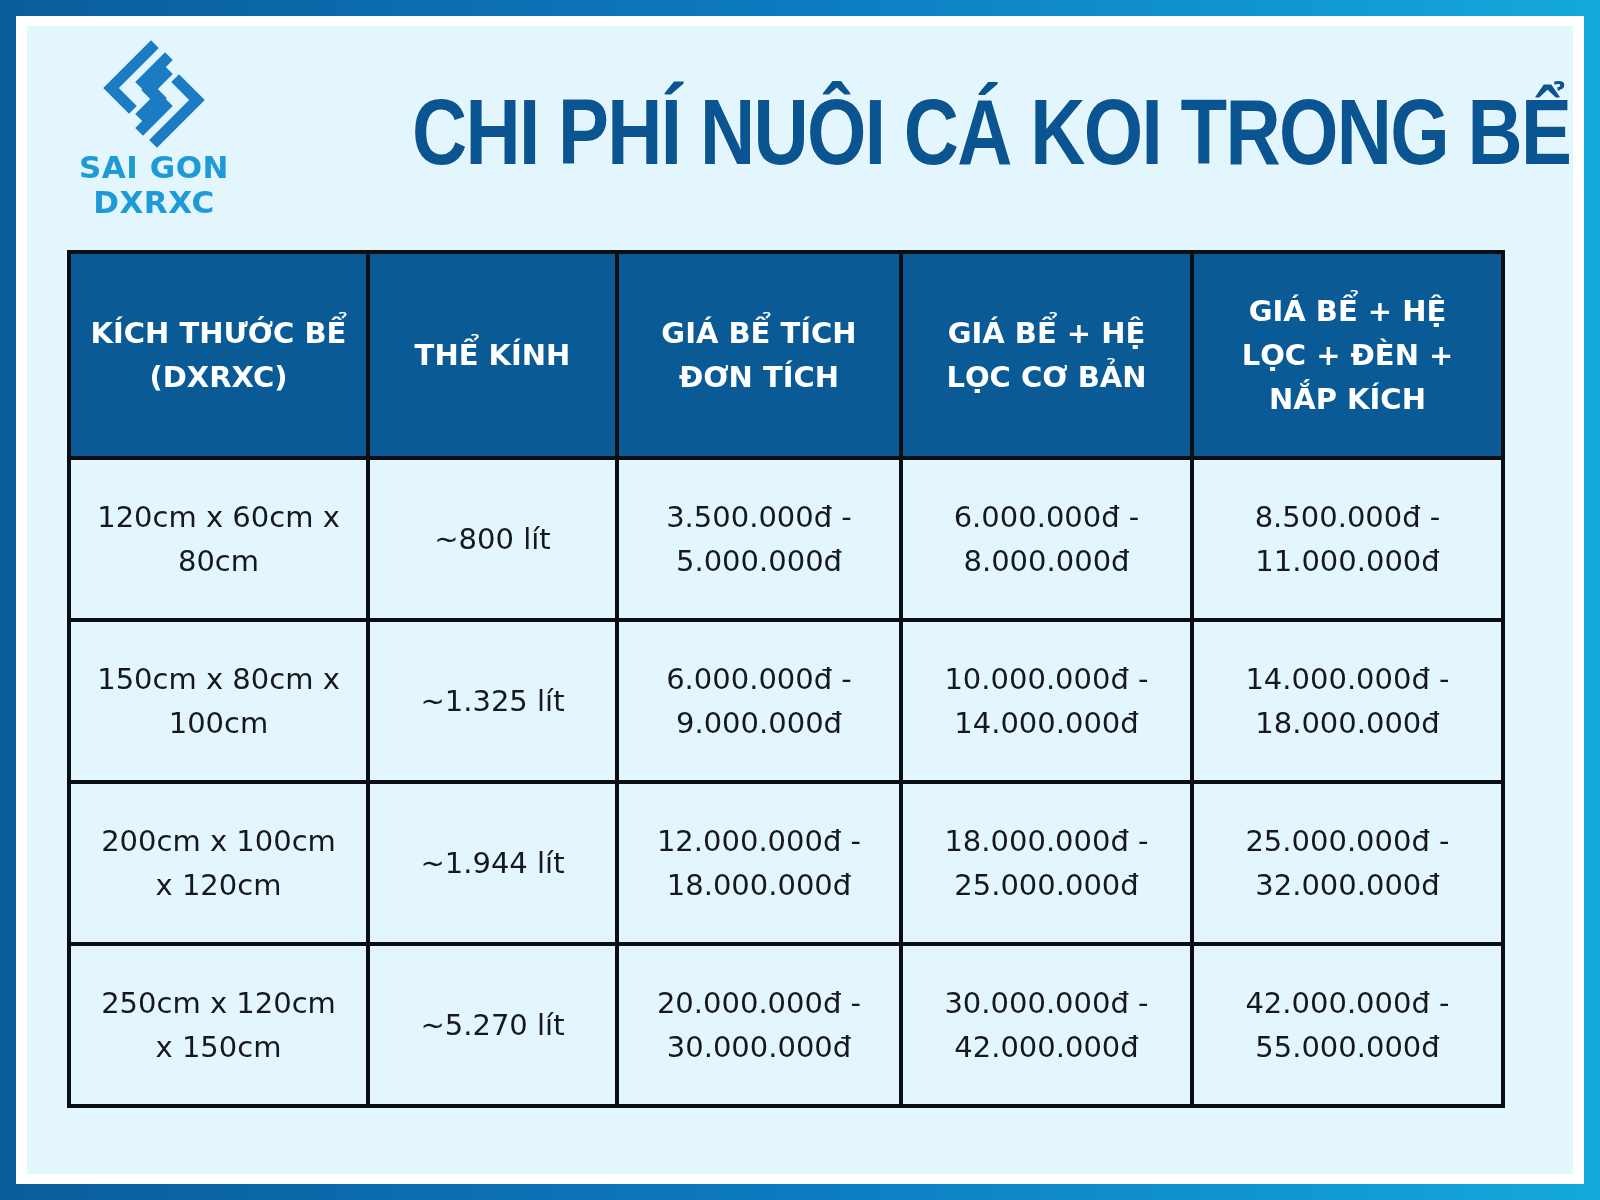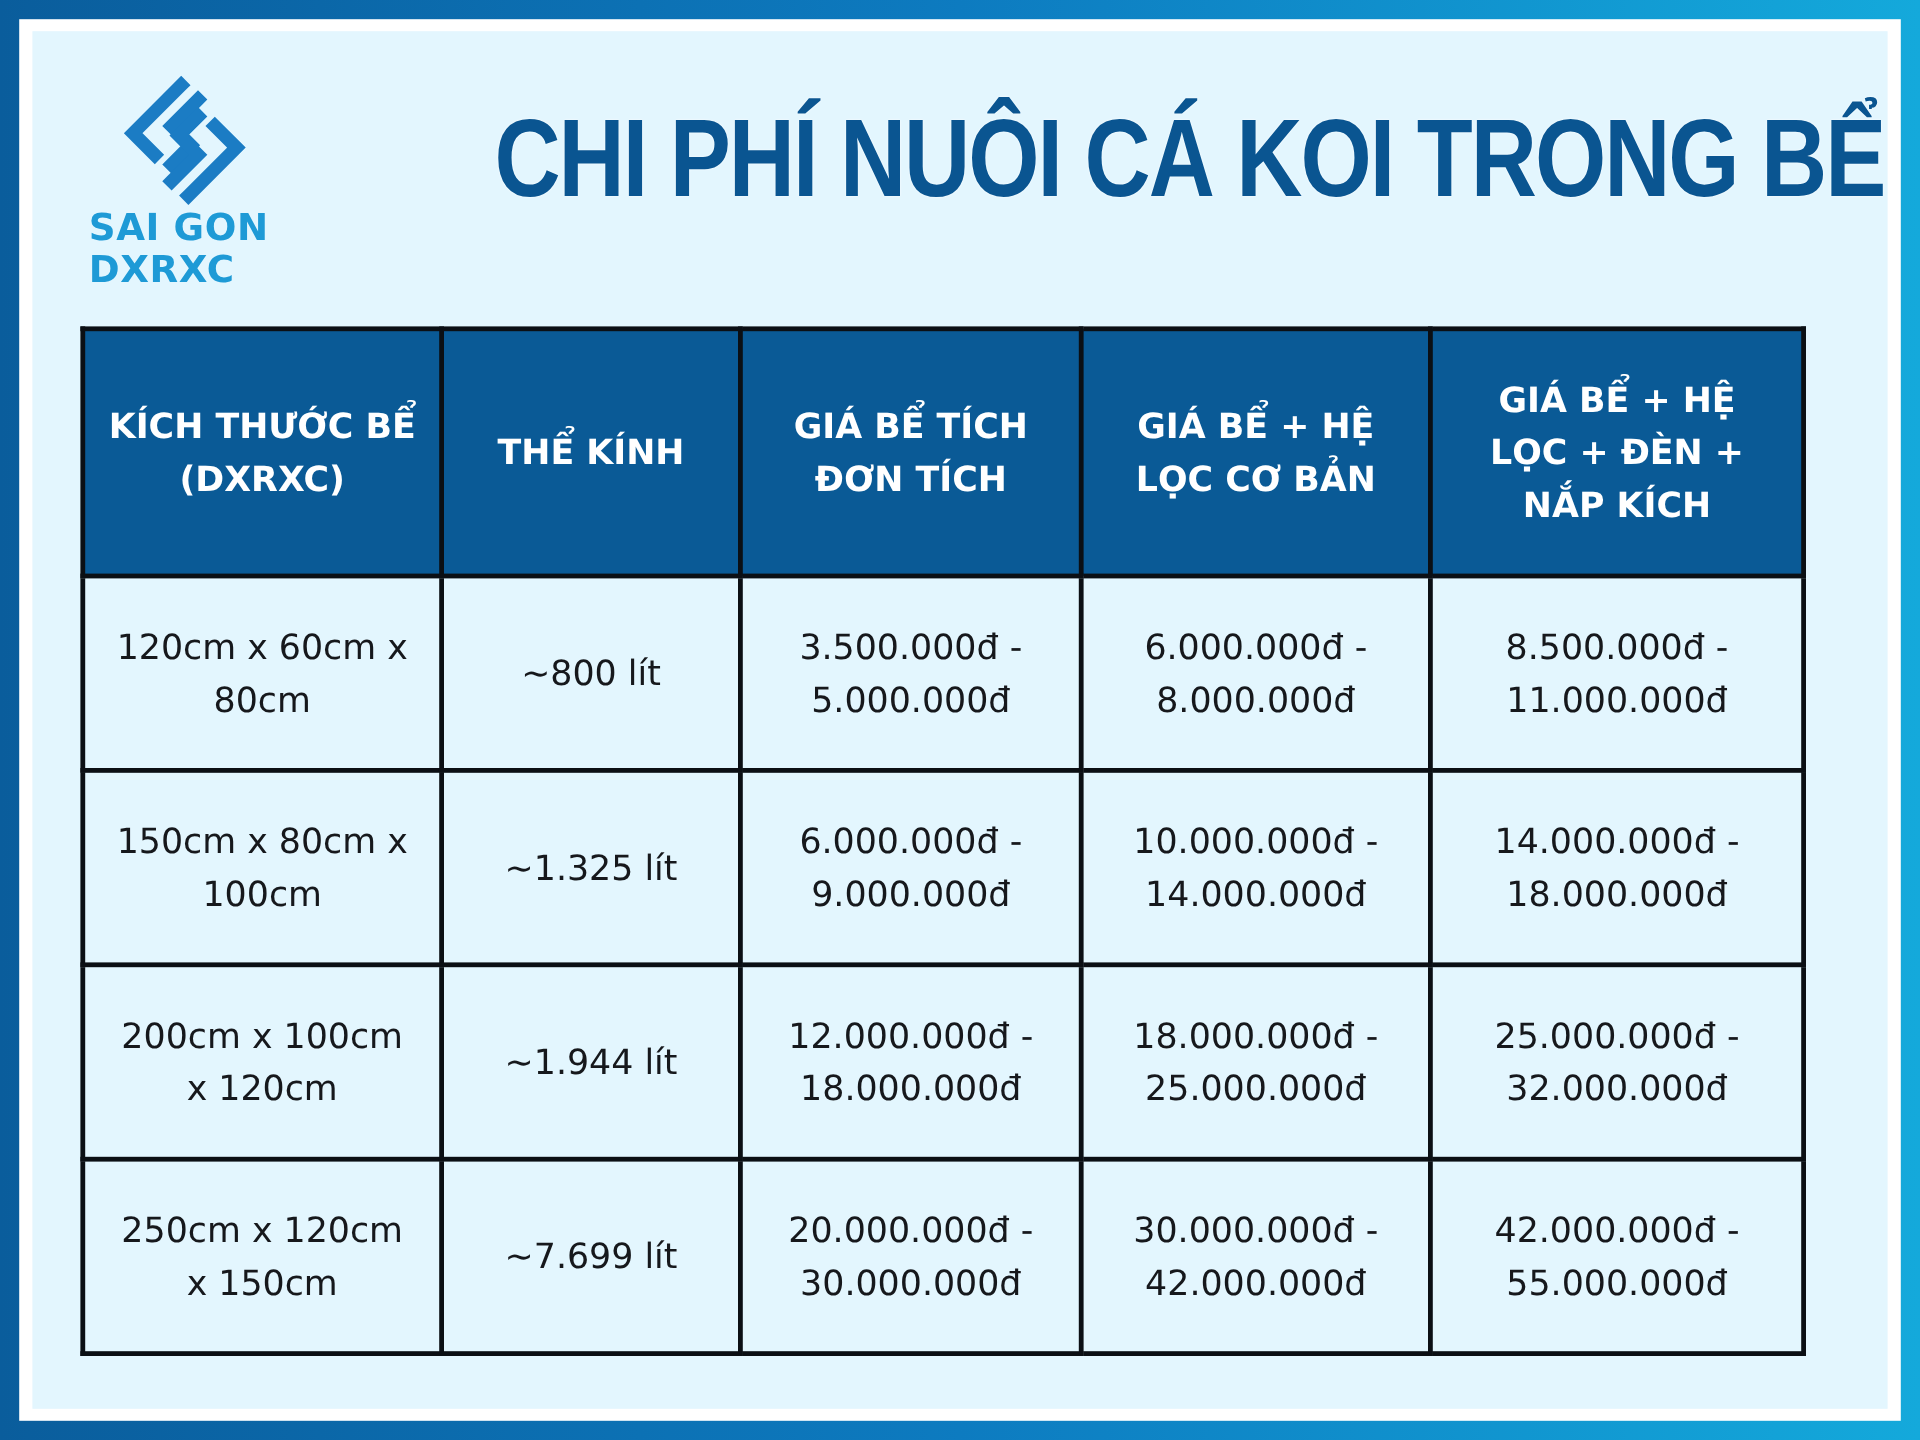--- a/index.html
+++ b/index.html
@@ -11,22 +11,22 @@
     }
     .white-frame {
       position: absolute; left: 16px; top: 16px; right: 16px; bottom: 16px;
       background: #ffffff;
     }
     .panel {
       position: absolute; left: 27px; top: 26px; right: 27px; bottom: 26px;
       background: #e3f6fe;
     }
     .logo {
-      position: absolute; left: 74px; top: 63px; width: 160px; height: 190px;
-      text-align: left;
+      position: absolute; left: 74px; top: 40px; width: 160px; height: 190px;
+      text-align: center;
     }
     .logo svg { display: block; margin: 0 auto; }
     .logo-line {
       font-family: "DejaVu Sans", sans-serif;
       font-weight: bold; color: #1e9ad6; font-size: 31px; line-height: 35px;
       letter-spacing: 0.5px;
     }
     .title {
       position: absolute; left: 412px; top: 72px; width: 950px; height: 120px;
       color: #0a5591;
@@ -34,21 +34,21 @@
       font-weight: bold;
       font-size: 92px;
       line-height: 120px;
       letter-spacing: -2px;
       white-space: nowrap;
       transform: scaleX(0.83);
       transform-origin: left center;
       text-shadow: 0 0 2px #fff;
     }
     table.price-table {
-      position: absolute; left: 67px; top: 272px;
+      position: absolute; left: 67px; top: 250px;
       width: 1434px; height: 856px;
       border-collapse: collapse;
       table-layout: fixed;
       border: 4px solid #0b0f14;
     }
     .price-table th, .price-table td {
       border: 4px solid #0b0f14;
       text-align: center; vertical-align: middle;
       padding: 0 18px;
     }
@@ -184,21 +184,21 @@
         <span class="line">25.000.000đ -</span>
         <span class="line">32.000.000đ</span>
       </td>
     </tr>
     <tr>
       <td>
         <span class="line">250cm x 120cm</span>
         <span class="line">x 150cm</span>
       </td>
       <td>
-        <span class="line">~7.699 lít</span>
+        <span class="line">~5.270 lít</span>
       </td>
       <td>
         <span class="line">20.000.000đ -</span>
         <span class="line">30.000.000đ</span>
       </td>
       <td>
         <span class="line">30.000.000đ -</span>
         <span class="line">42.000.000đ</span>
       </td>
       <td>

